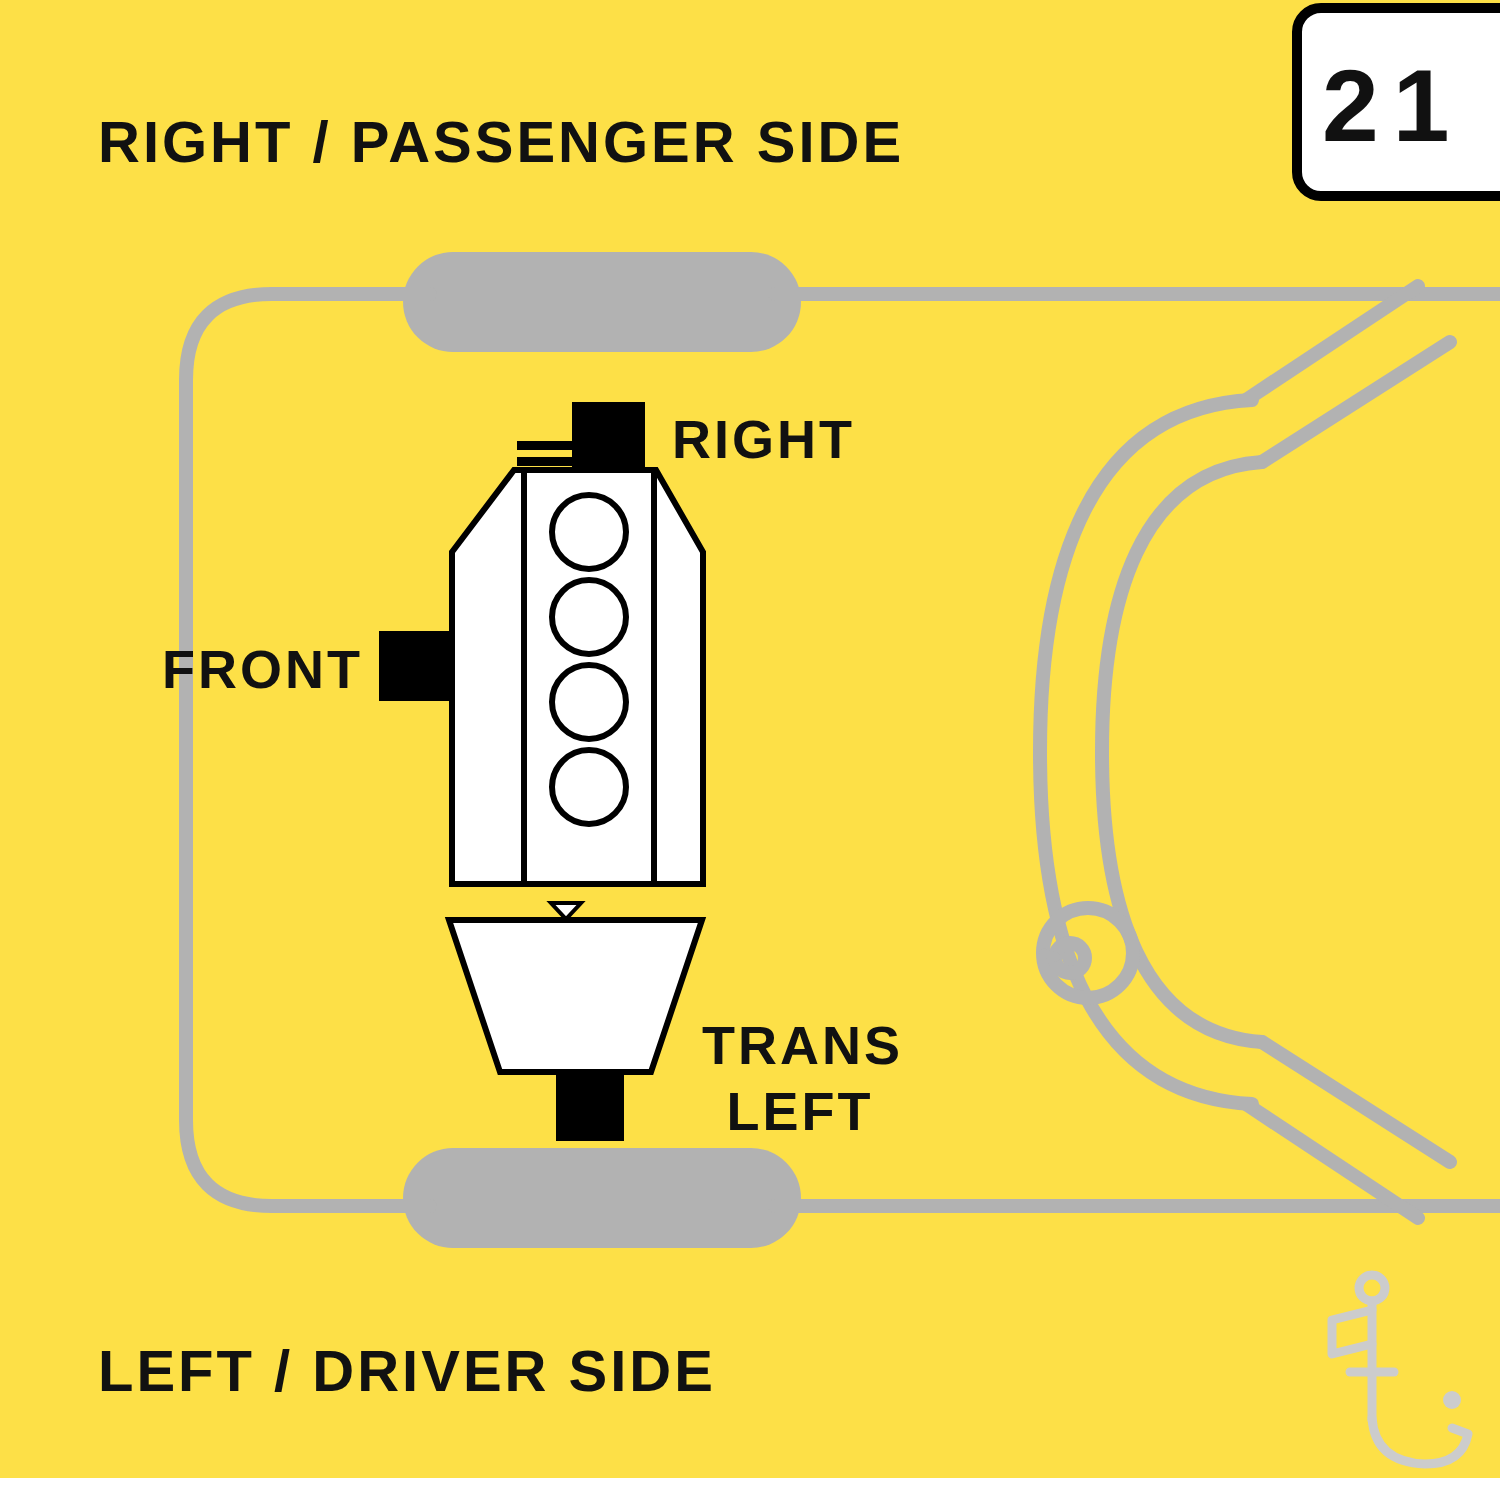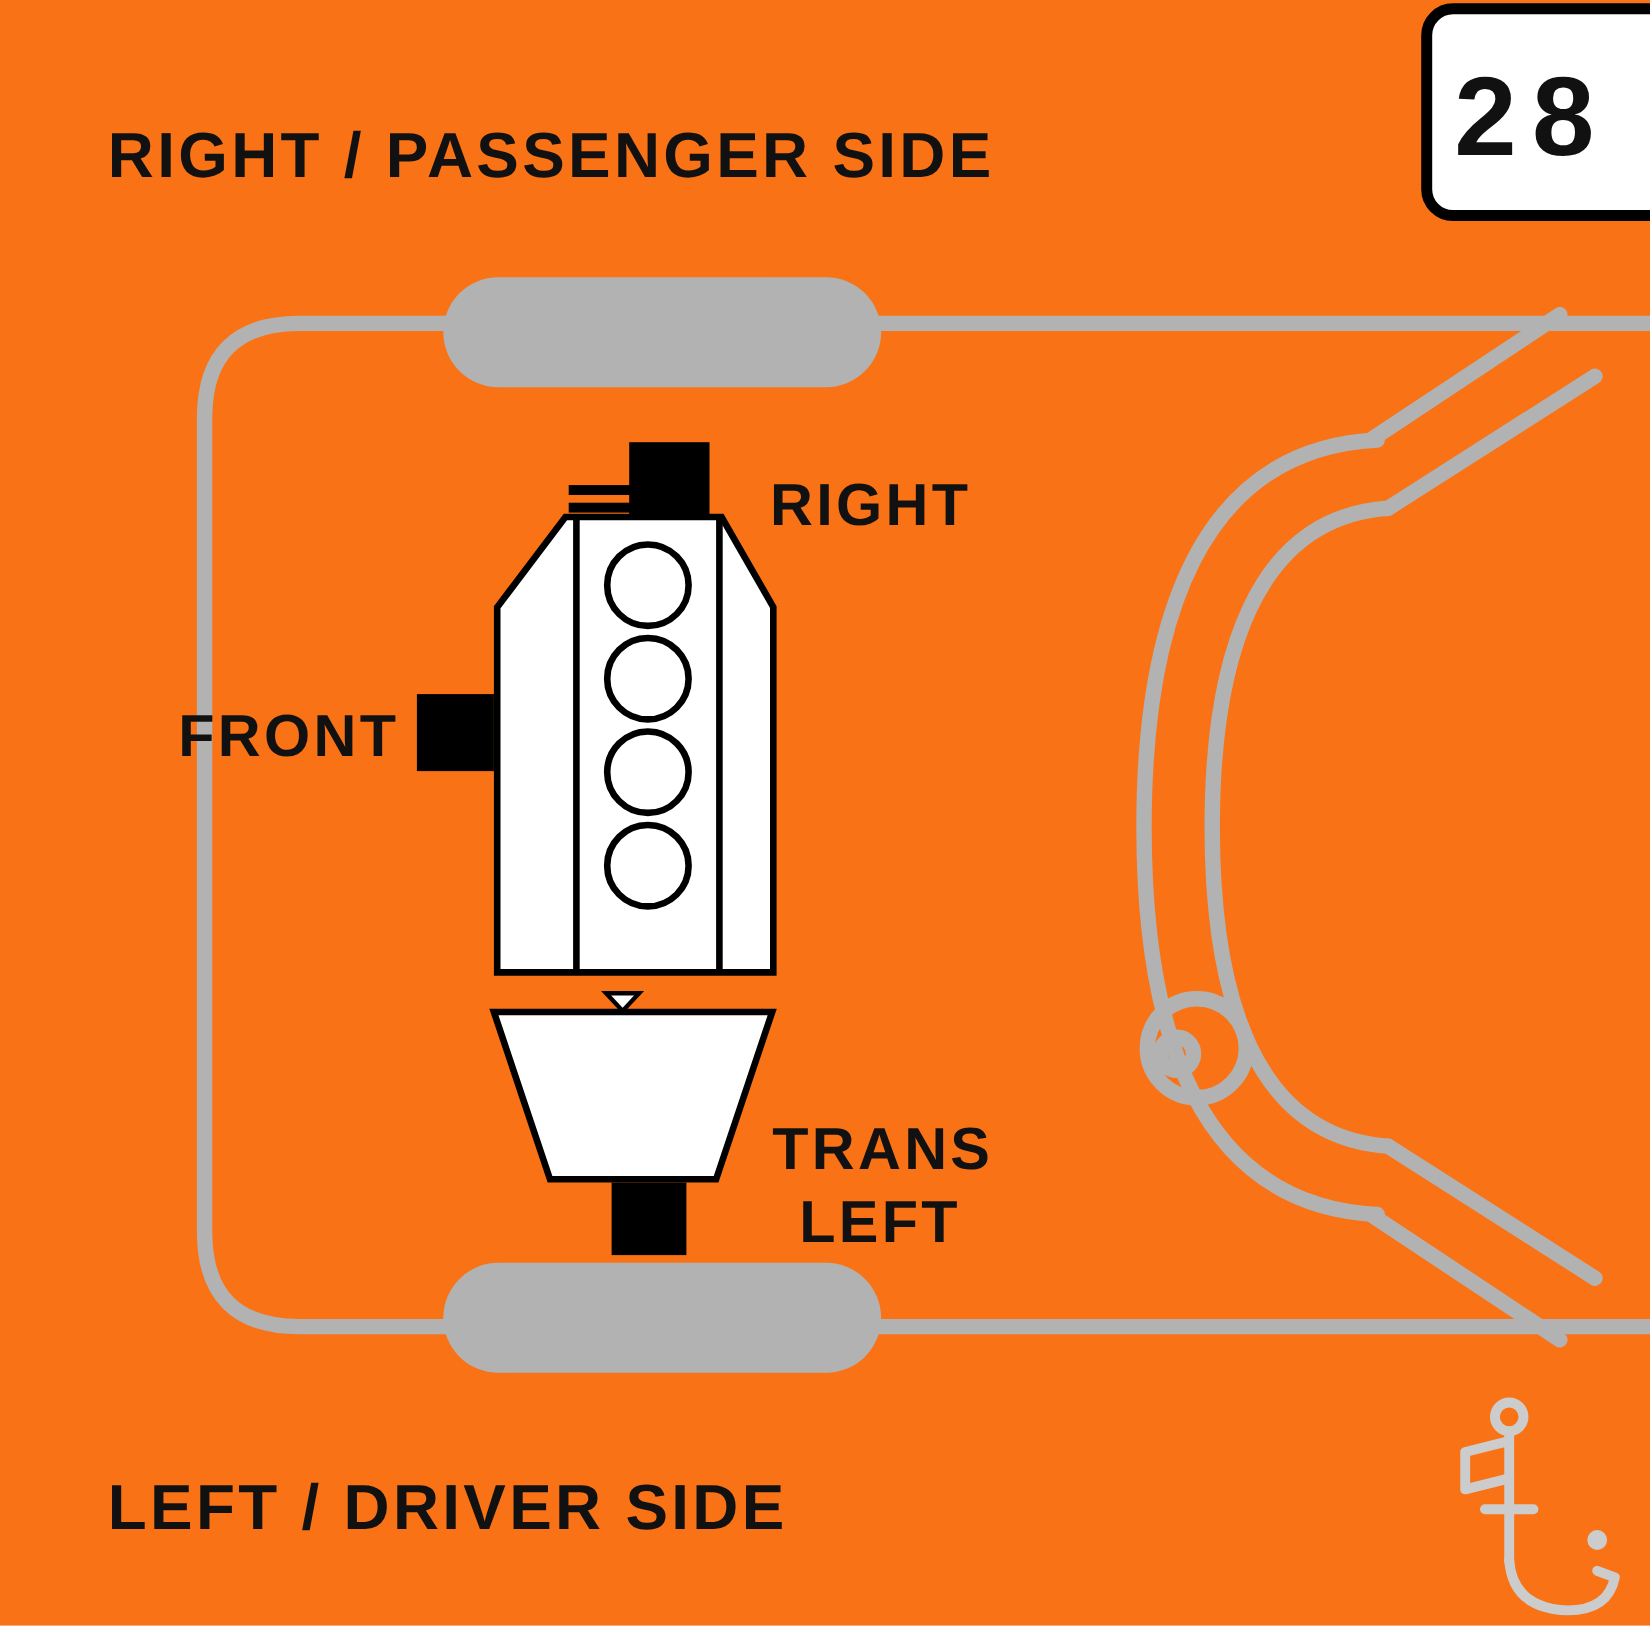--- a/index.html
+++ b/index.html
@@ -4,40 +4,40 @@
 <style>
   html, body {
     margin: 0;
     padding: 0;
     background: #ffffff;
   }
   .canvas {
     position: relative;
     width: 1500px;
     height: 1478px;
-    background: #f97316;
+    background: #fde047;
     overflow: hidden;
     font-family: "Liberation Sans", sans-serif;
   }
   .canvas svg {
     position: absolute;
     left: 0;
     top: 0;
   }
   .t {
     position: absolute;
     font-family: "Liberation Sans", sans-serif;
     font-weight: 700;
     color: #111111;
     white-space: nowrap;
   }
   .title-top    { left: 98px;  top: 108px;  font-size: 58px;  letter-spacing: 3px; }
   .title-bottom { left: 98px;  top: 1298px; font-size: 58px;  letter-spacing: 3px; margin-top: 39px; }
   .page-num     { left: 1322px; top: 48px;  font-size: 102px; letter-spacing: 14px; }
-  .label-right  { left: 700px; top: 408px;  font-size: 54px;  letter-spacing: 3px; margin-top: 20px; }
+  .label-right  { left: 672px; top: 408px;  font-size: 54px;  letter-spacing: 3px; }
   .label-front  { left: 162px; top: 638px;  font-size: 54px;  letter-spacing: 3px; }
   .label-trans  { left: 702px; top: 1012px; width: 196px; text-align: center;
                   font-size: 54px; line-height: 66px; letter-spacing: 3px; white-space: normal; }
 </style>
 </head>
 <body>
 
 <div class="canvas">
 
   <svg width="1500" height="1500" viewBox="0 0 1500 1500">
@@ -87,21 +87,21 @@
       <rect x="517" y="457" width="56" height="9"></rect>
       <rect x="379" y="631" width="70" height="70"></rect>
       <rect x="556" y="1075" width="68" height="66"></rect>
     </g>
 
     <rect x="1297" y="8" width="340" height="188" rx="24" fill="#ffffff" stroke="#000000" stroke-width="10"></rect>
   </svg>
 
   <div class="t title-top">RIGHT / PASSENGER SIDE</div>
 
-  <div class="t page-num">28</div>
+  <div class="t page-num">21</div>
 
   <div class="t label-right">RIGHT</div>
 
   <div class="t label-trans">
     <div>TRANS</div>
     <div>LEFT</div>
   </div>
 
   <div class="t label-front">FRONT</div>
 

